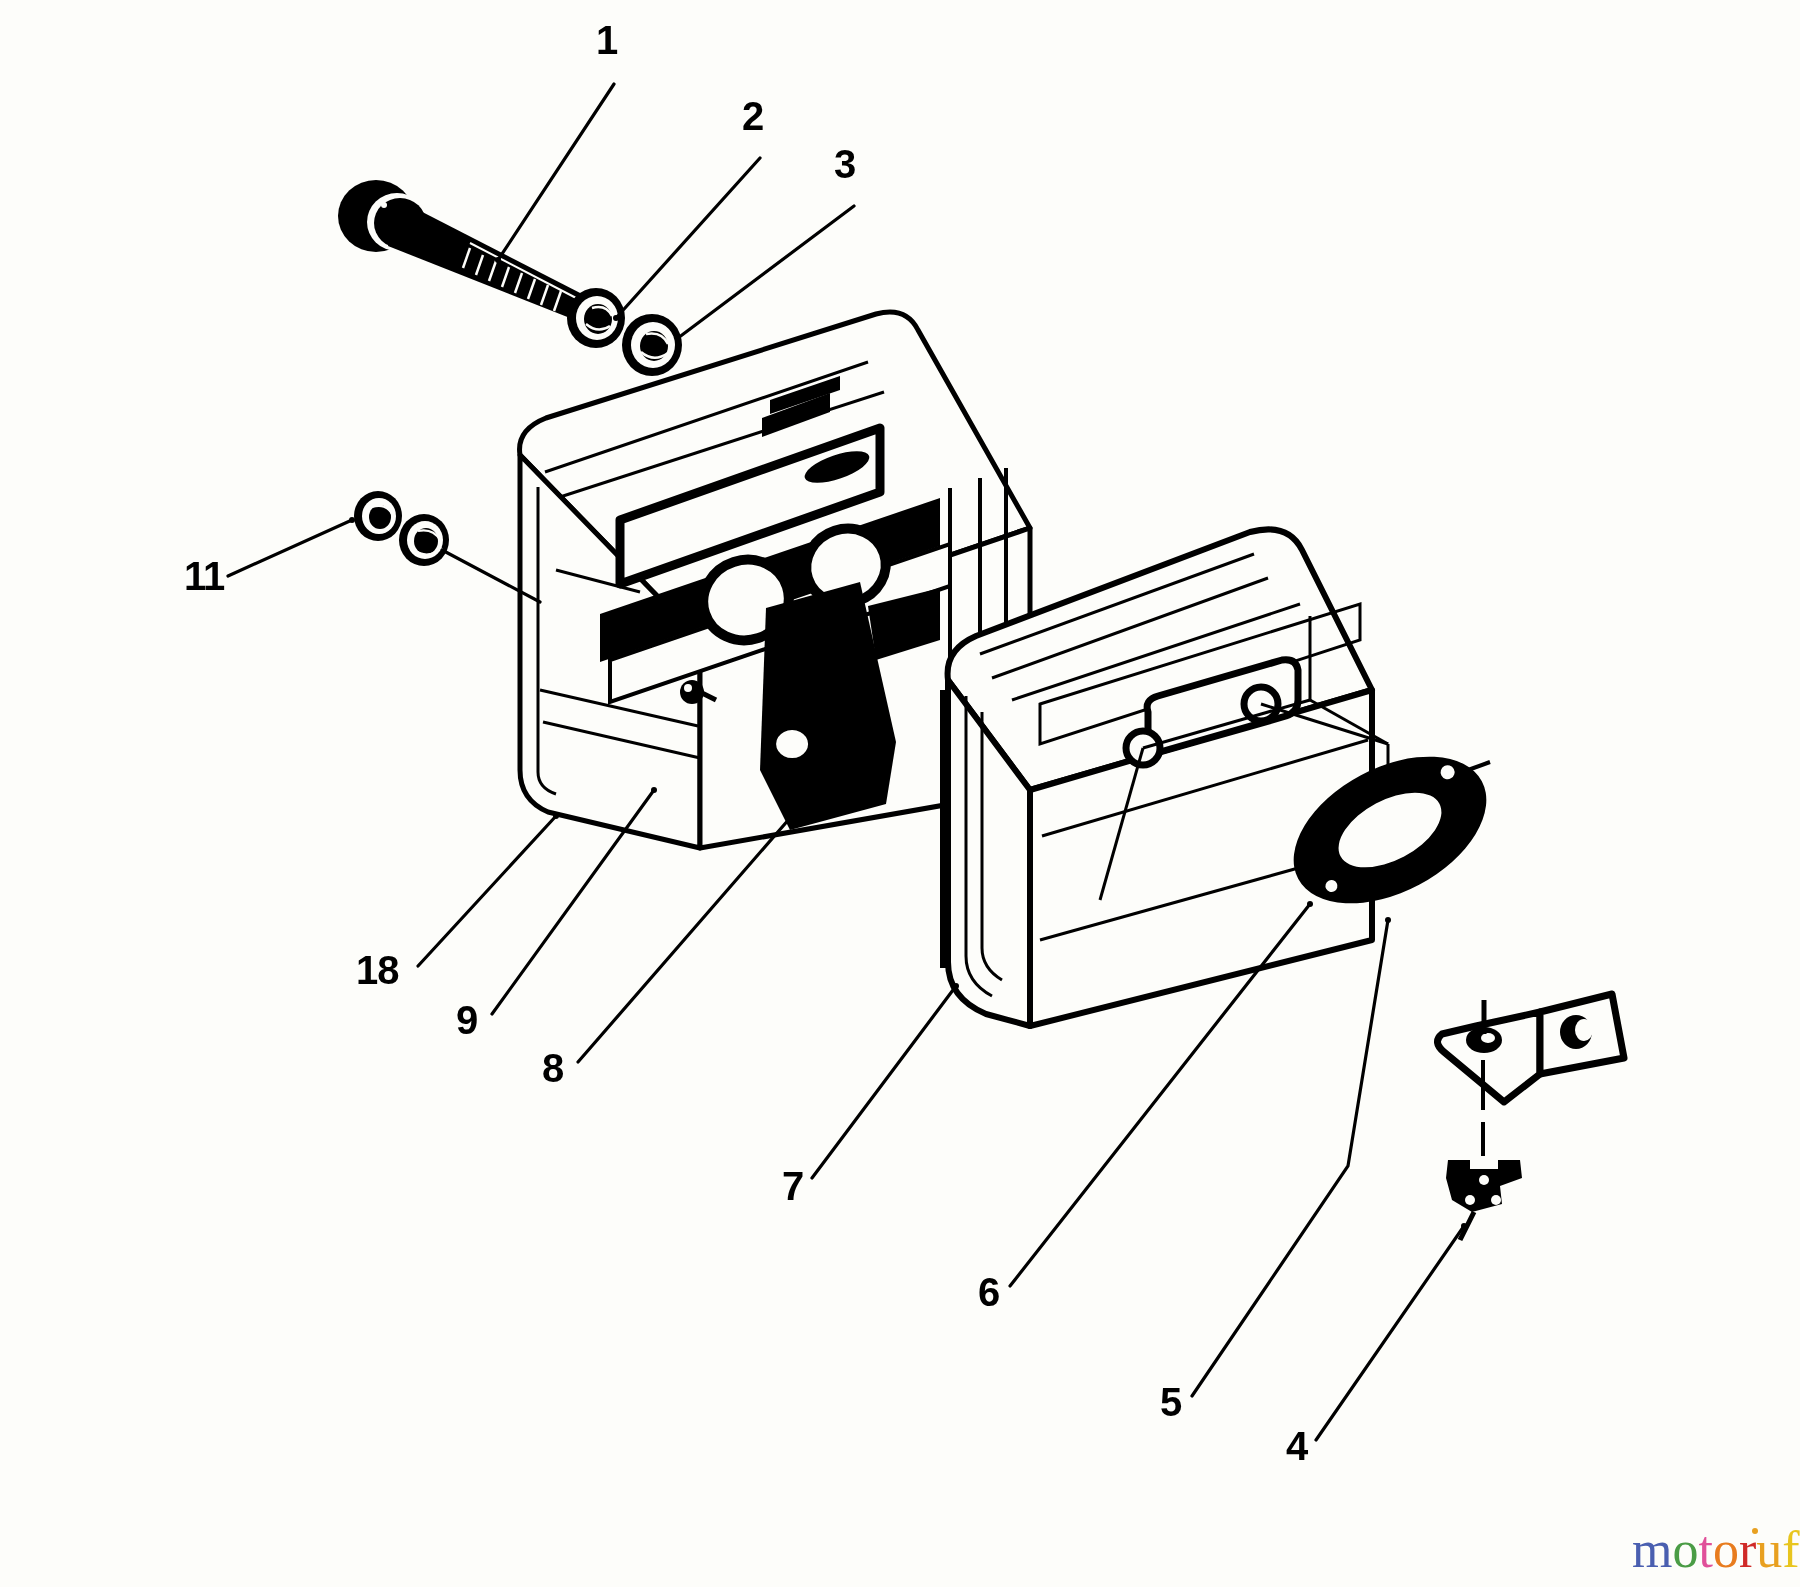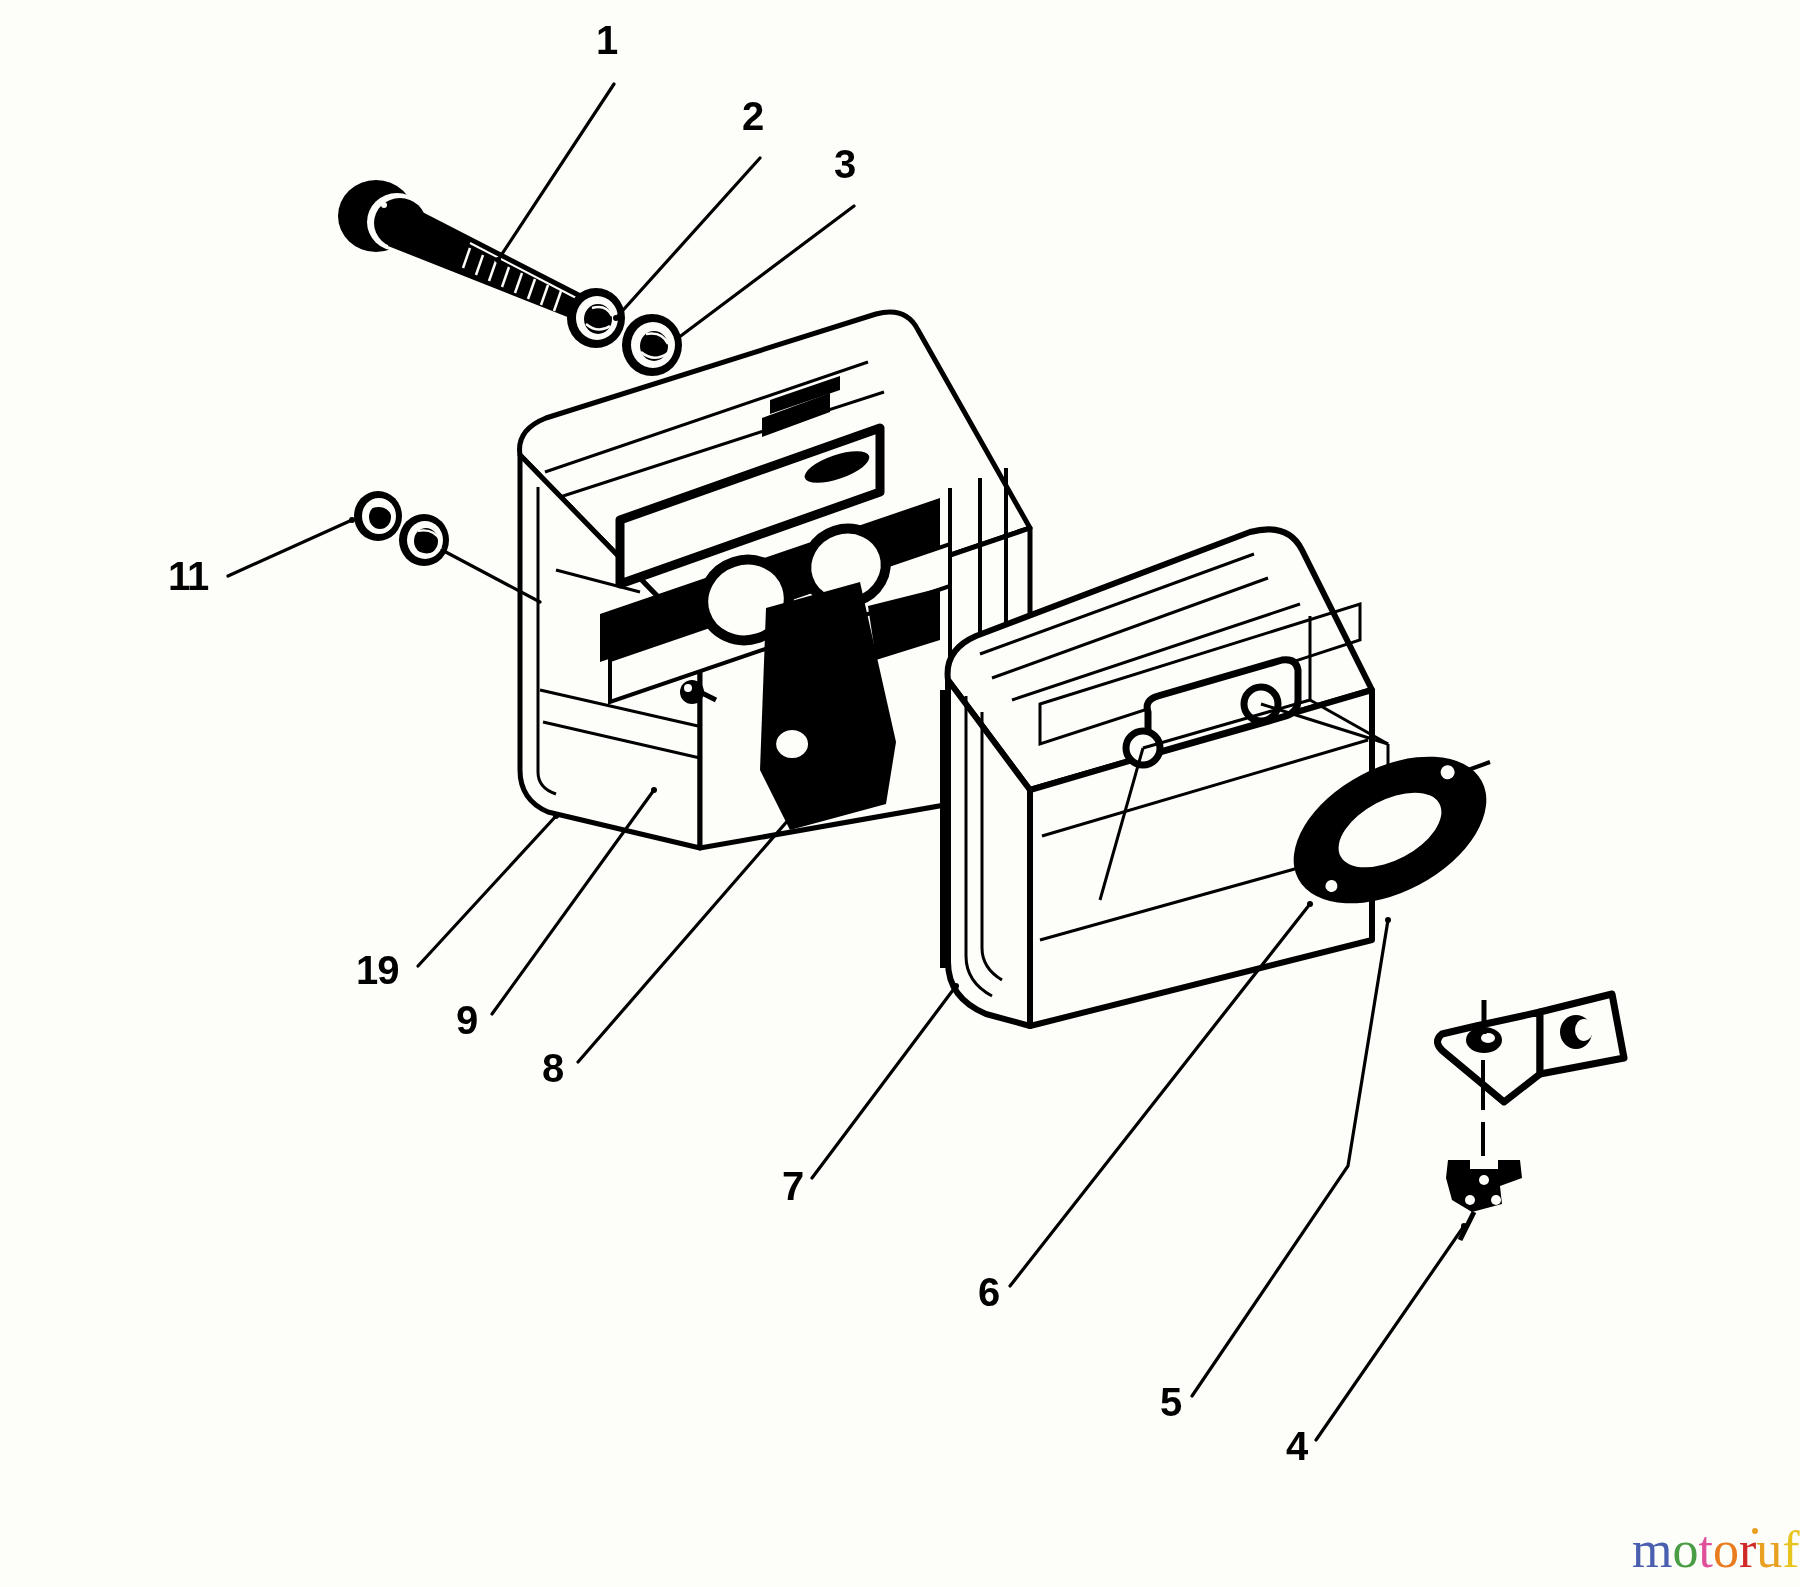--- a/index.html
+++ b/index.html
@@ -334,22 +334,22 @@
       <circle cx="956" cy="986" r="3"></circle>
       <circle cx="1310" cy="904" r="3"></circle>
       <circle cx="1388" cy="920" r="3"></circle>
       <circle cx="1464" cy="1226" r="3"></circle>
     </g>
   </svg>
 
   <div class="callout-label" style="left:596px;  top:20px;">1</div>
   <div class="callout-label" style="left:742px;  top:96px;">2</div>
   <div class="callout-label" style="left:834px;  top:144px;">3</div>
-  <div class="callout-label" style="left:168px;  top:556px;">11</div>
-  <div class="callout-label" style="left:356px;  top:950px;">19</div>
+  <div class="callout-label" style="left:184px;  top:556px;">11</div>
+  <div class="callout-label" style="left:356px;  top:950px;">18</div>
   <div class="callout-label" style="left:456px;  top:1000px;">9</div>
   <div class="callout-label" style="left:542px;  top:1048px;">8</div>
   <div class="callout-label" style="left:782px;  top:1166px;">7</div>
   <div class="callout-label" style="left:978px;  top:1272px;">6</div>
   <div class="callout-label" style="left:1160px; top:1382px;">5</div>
   <div class="callout-label" style="left:1286px; top:1426px;">4</div>
 
   <div class="watermark" style="left:1632px; top:1524px;">
     <span style="color:#4a5fb0;">m</span><span style="color:#4a9c45;">o</span><span style="color:#e0509a;">t</span><span style="color:#e87c1e;">o</span><span style="color:#d02a28;">r</span><span style="color:#e8a020;">u</span><span style="color:#e8c51e;">f</span><span class="wm-suffix">.de</span>
   </div>

